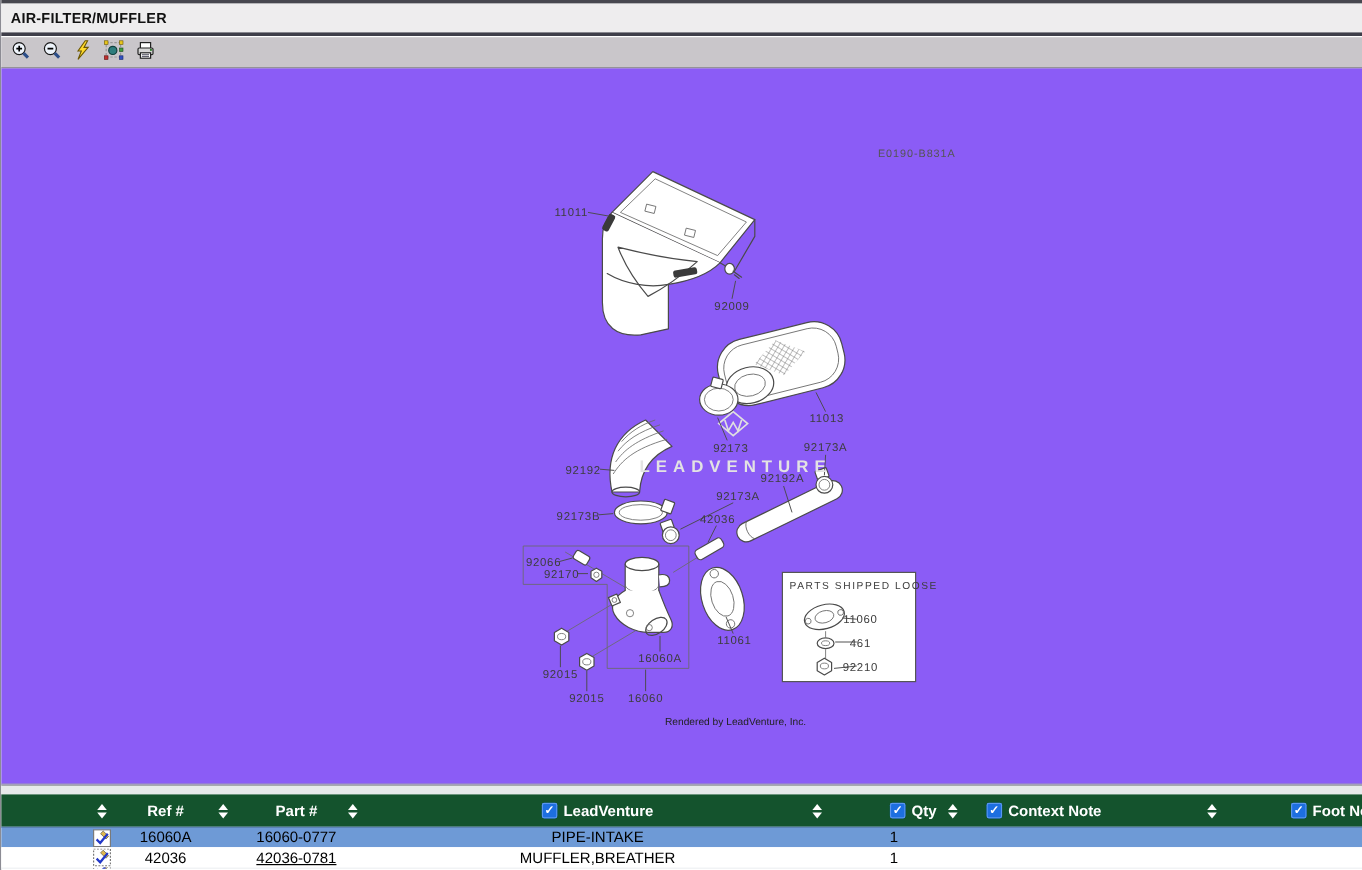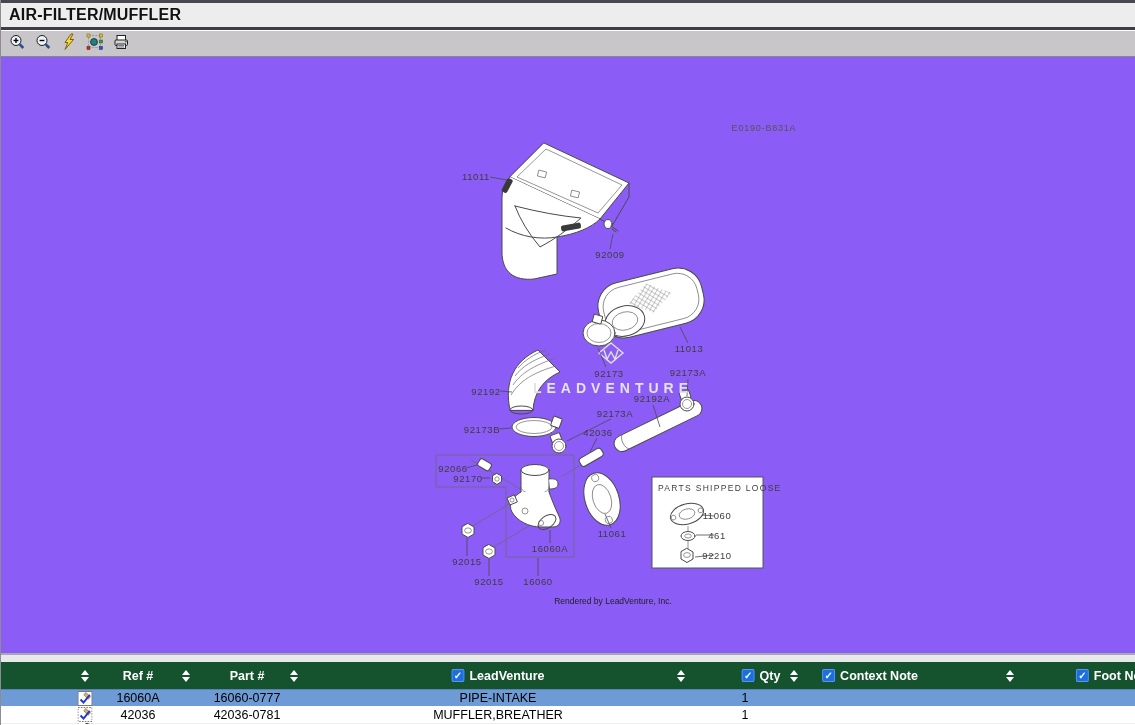--- a/index.html
+++ b/index.html
@@ -2,21 +2,21 @@
 <html><head>
 <meta charset="utf-8">
 <style>
   html,body{margin:0;padding:0;background:#fff;}
   body{font-family:"Liberation Sans",sans-serif;}
   #app{position:relative;width:1135px;height:725px;overflow:hidden;background:#fff;
        border-left:1px solid #8c8c94;box-sizing:border-box;}
   
   #top-stripe{height:3px;background:#47474f;}
   #titlebar{height:24px;background:#eeedee;display:flex;align-items:center;padding-left:8px;}
-  #titlebar .title{font-size:16px;font-weight:bold;color:#111;letter-spacing:0.2px;}
+  #titlebar .title{font-size:12px;font-weight:bold;color:#111;letter-spacing:0.2px;}
   #title-underline{height:3px;background:#3e3e49;}
   
   #toolbar{height:27px;background:#c9c6ca;border-top:1px solid #ffffff;border-bottom:1px solid #87878d;
            display:flex;align-items:center;gap:4px;padding-left:5px;box-sizing:border-box;}
   .tbtn{width:22px;height:22px;display:flex;align-items:center;justify-content:center;background:transparent;border:none;padding:0;}
   
   #canvas{position:relative;height:597px;background:#8b5cf6;border-bottom:1px solid #a6a9ad;box-sizing:border-box;}
   svg text{font-family:"Liberation Sans",sans-serif;}
   svg text.lbl{font-size:9.5px;letter-spacing:0.6px;fill:#3d3d3d;text-anchor:middle;}
   svg text.box-title{font-size:8.5px;letter-spacing:1.3px;fill:#3d3d3d;}
@@ -372,21 +372,21 @@
       </div>
       <div class="grow">
         <div class="rcell" style="left: 84px;">
           <svg width="15" height="15">
             <rect x="0.5" y="0.5" width="14" height="14" fill="#fff" stroke="#7a7a7a" stroke-dasharray="1.6 1.2"></rect>
             <path d="M8.5,1.5 L13,6 L10.8,8.2 L6.3,3.7 Z" fill="#e0b84e" stroke="#555" stroke-width="0.6"></path>
             <path d="M3,8.5 L6,11.5 L12.3,3.8" stroke="#2238c8" stroke-width="1.9" fill="none"></path>
           </svg>
         </div>
         <div class="rcell" style="left: 137px;">42036</div>
-        <div class="rcell" style="left: 246px;">42036-0781</div>
+        <div class="rcell" style="left: 246px; text-decoration: underline;">42036-0781</div>
         <div class="rcell" style="left: 497px;">MUFFLER,BREATHER</div>
         <div class="rcell" style="left: 744px;">1</div>
         <div class="rcell" style="left: 903px;"></div>
         <div class="rcell" style="left: 1113px;"></div>
       </div>
       <div class="grow partial">
         <div class="rcell" style="left: 84px;">
           <svg width="15" height="15">
             <rect x="0.5" y="0.5" width="14" height="14" fill="#fff" stroke="#7a7a7a" stroke-dasharray="1.6 1.2"></rect>
             <path d="M8.5,1.5 L13,6 L10.8,8.2 L6.3,3.7 Z" fill="#e0b84e" stroke="#555" stroke-width="0.6"></path>

